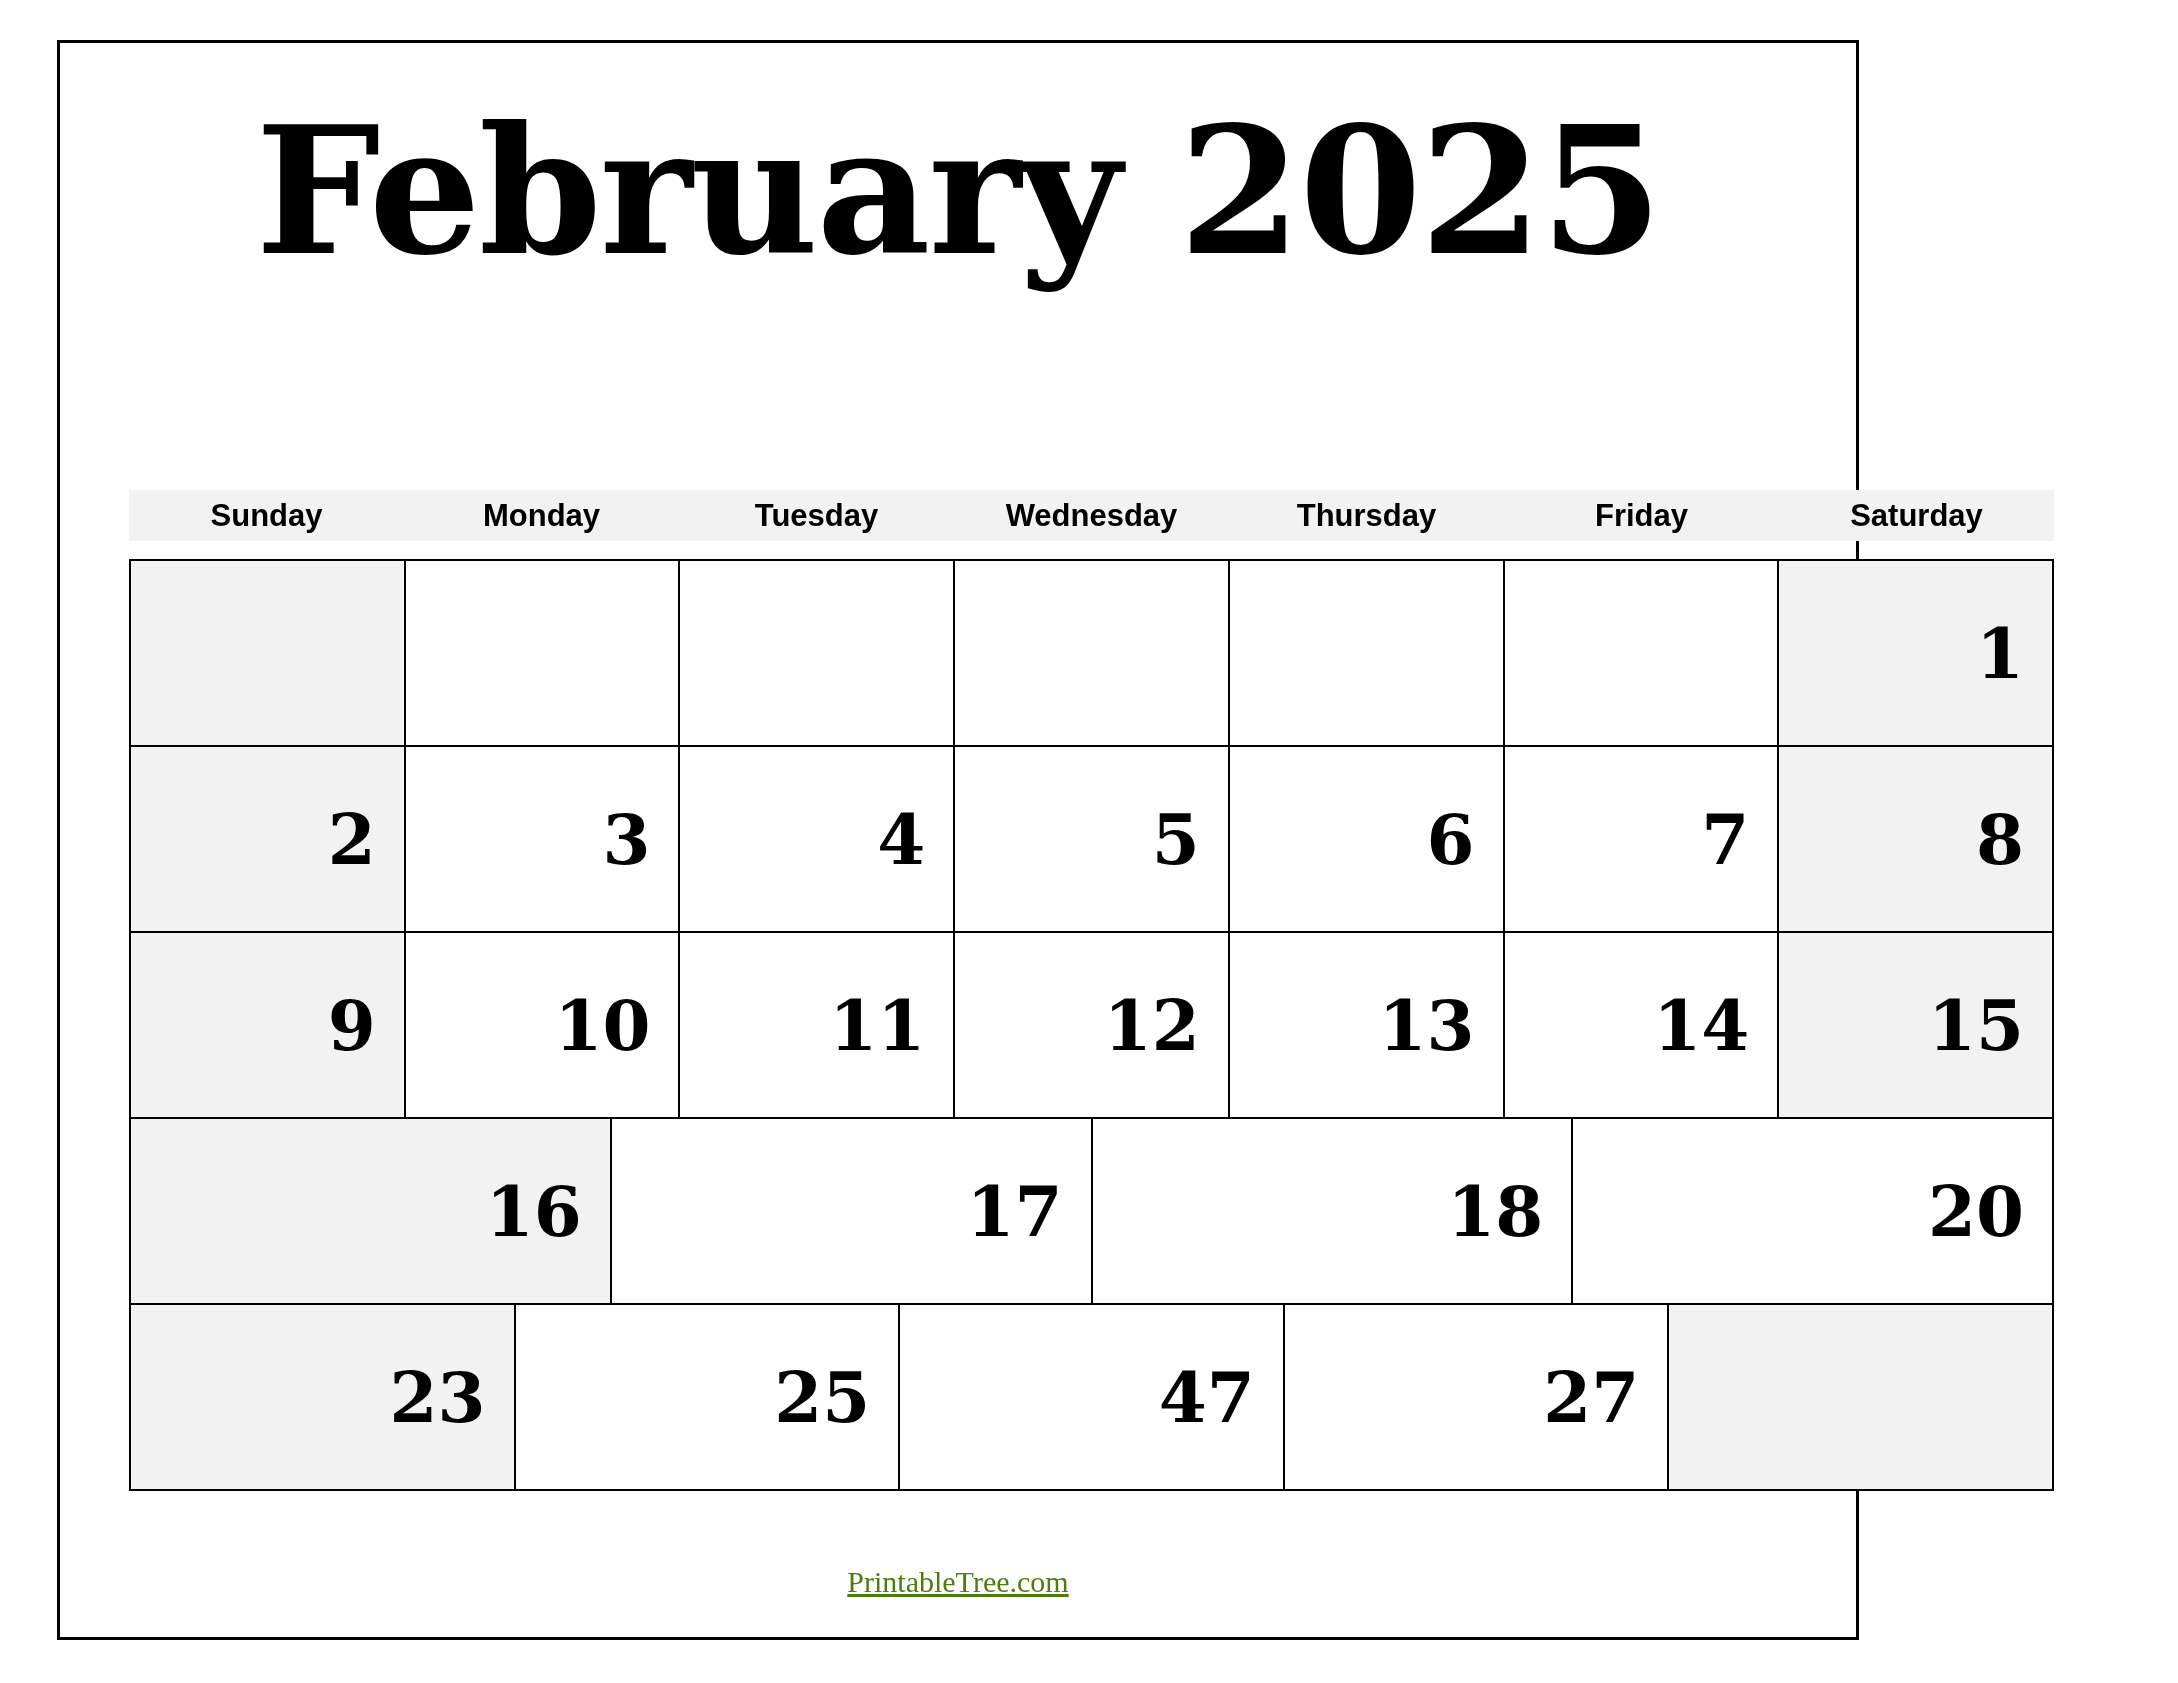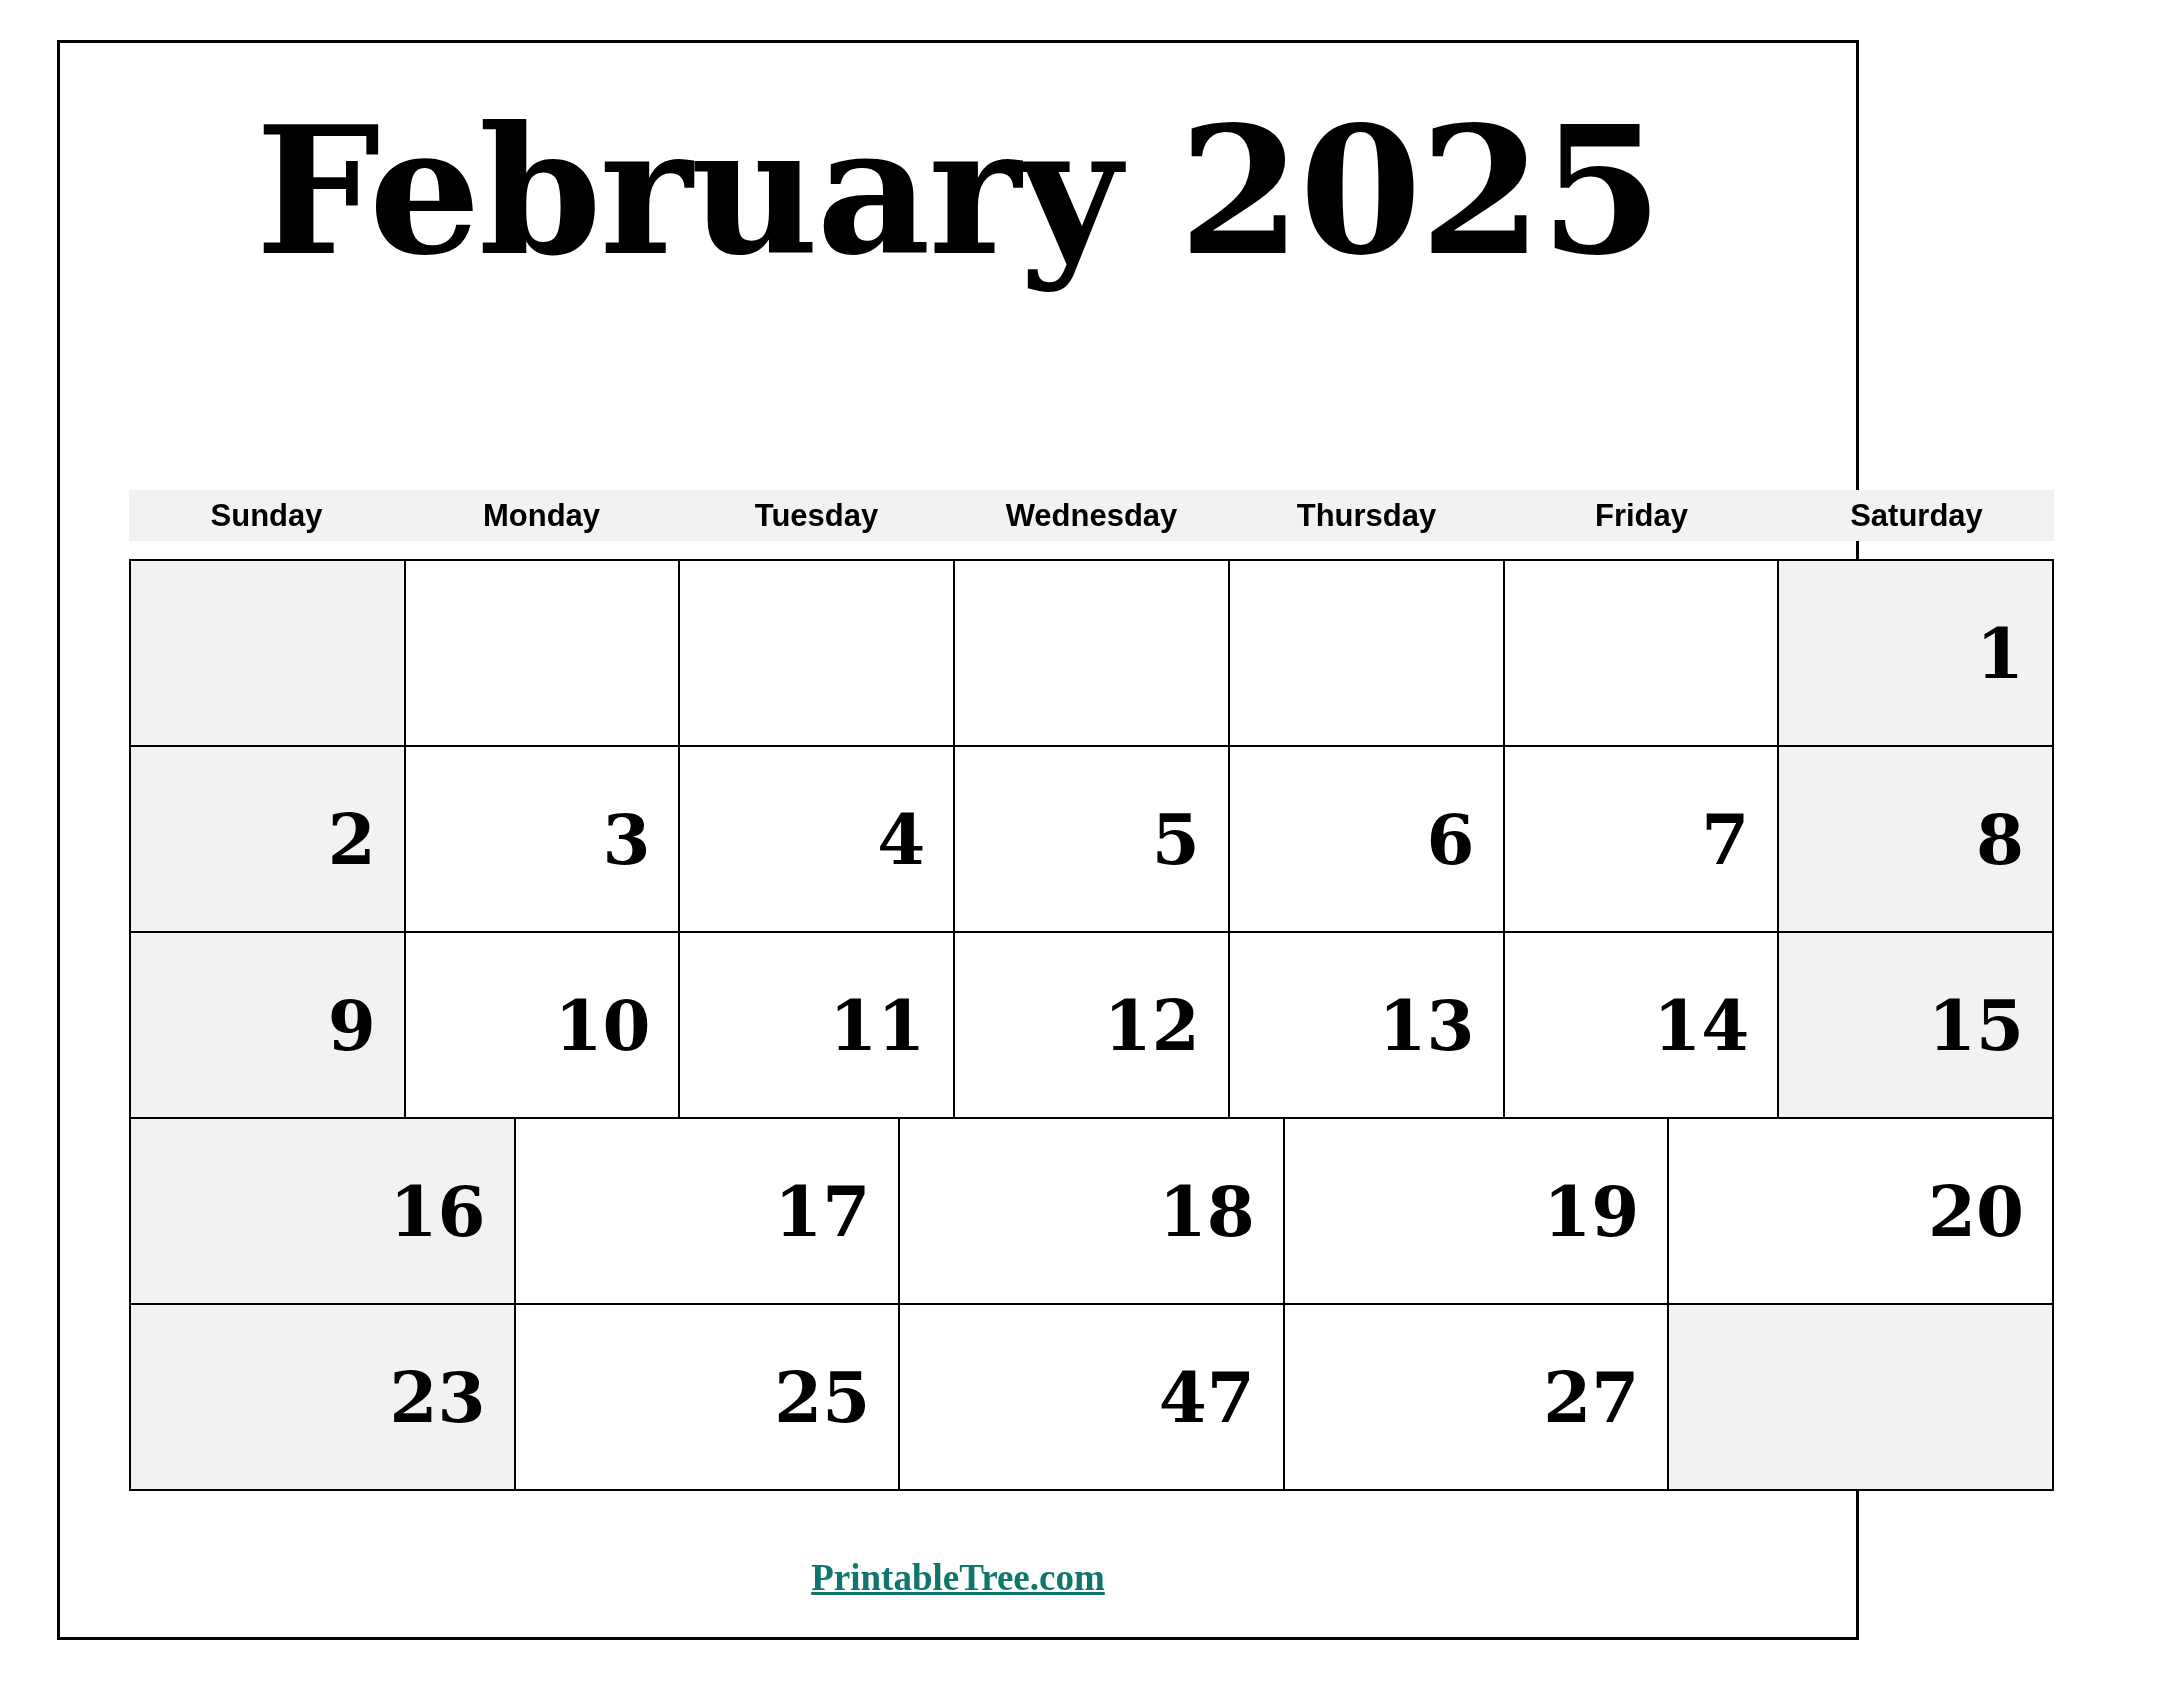--- a/index.html
+++ b/index.html
@@ -97,24 +97,23 @@
 
   .footer {
     position: absolute;
     left: 0;
     right: 0;
     bottom: 38px;
     text-align: center;
   }
   .footer a {
     font-family: "Liberation Serif", serif;
-    font-size: 37px;
-    color: #0f766e;
+    font-size: 30px;
+    color: #4d7c0f;
     text-decoration: underline;
-    font-weight: bold;
   }
 </style>
 </head>
 <body>
 
 <div class="page">
 
   <div class="title">February 2025</div>
 
   <div class="calendar">
@@ -207,23 +206,20 @@
         <div class="cell shaded">
             <span class="num">16</span>
           </div>
         <div class="cell">
             <span class="num">17</span>
           </div>
         <div class="cell">
             <span class="num">18</span>
           </div>
         <div class="cell">
-            <span class="num">19</span>
-          </div>
-        <div class="cell">
             <span class="num">20</span>
           </div>
       </div>
 
       <div class="week">
         <div class="cell shaded">
             <span class="num">23</span>
           </div>
         <div class="cell">
             <span class="num">25</span>

